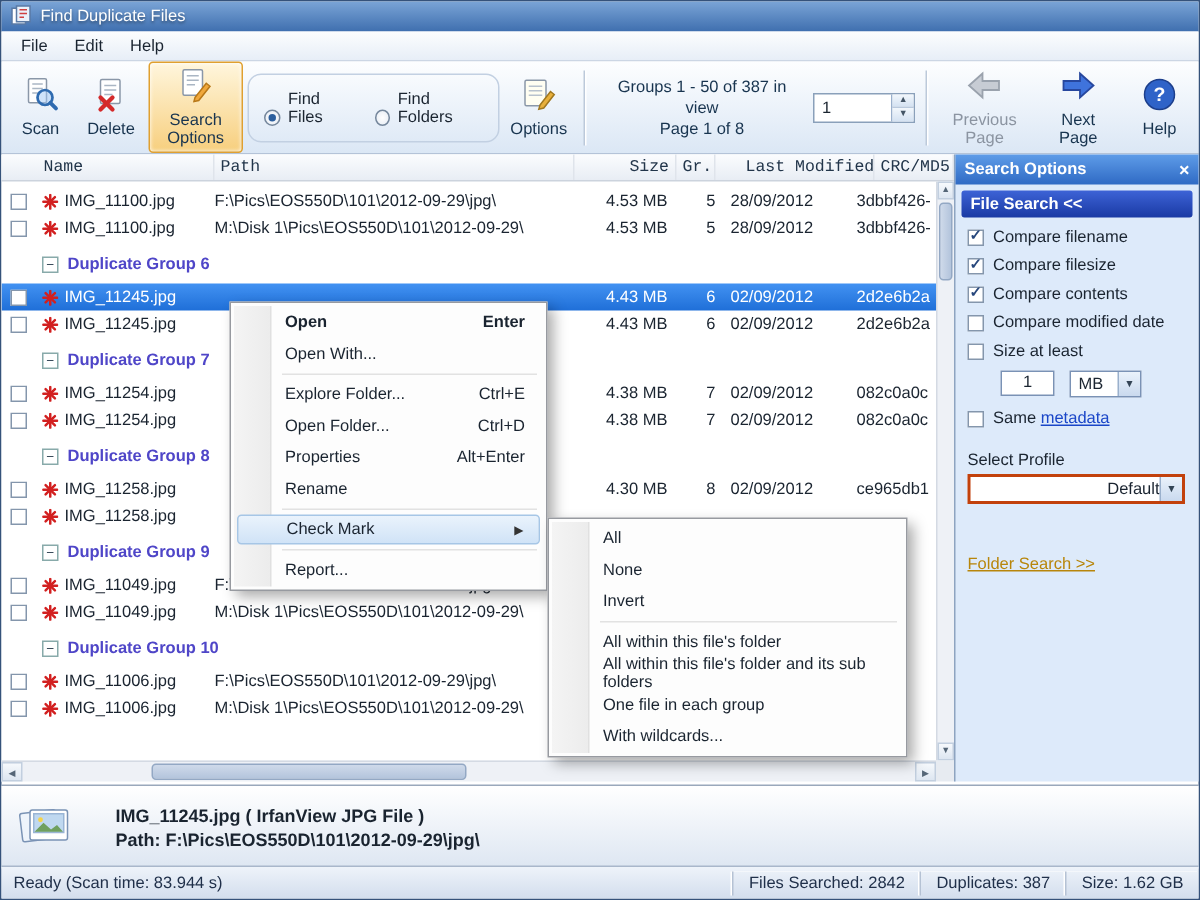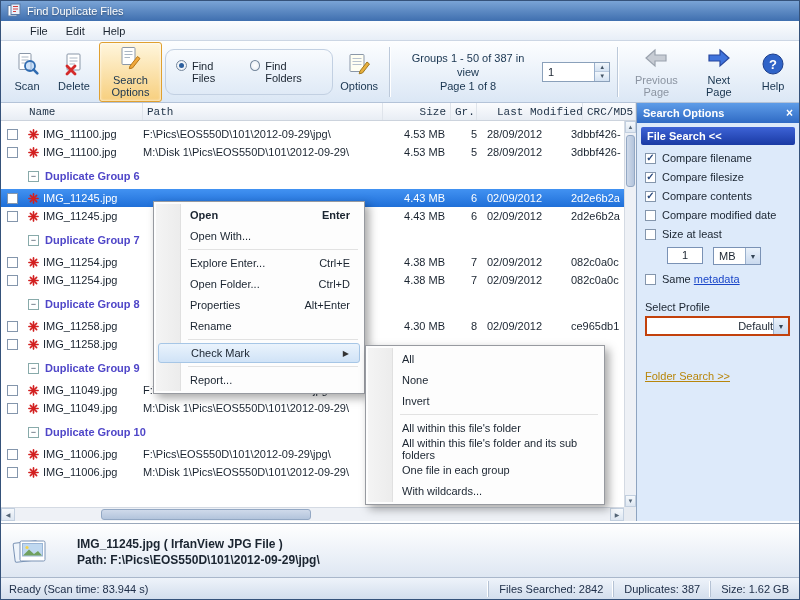--- a/index.html
+++ b/index.html
@@ -13,38 +13,38 @@
 
   
   .titlebar { position:absolute; top:0; left:0; right:0; height:20px;
     background:linear-gradient(#7aa4d6,#3f6faf); color:#fff;
     display:flex; align-items:center; gap:6px; padding-left:6px; }
   .title-text { font-size:11px; text-shadow:0 1px 2px rgba(0,0,0,.4); }
 
   
   .menubar { position:absolute; top:20px; left:0; right:0; height:20px;
     background:linear-gradient(#fcfdfe,#e7eef7); border-bottom:1px solid #ccd6e4;
-    display:flex; align-items:center; padding-left:20px; }
+    display:flex; align-items:center; padding-left:4px; }
   .menu-top-item { padding:3px 9px; }
 
   
   .toolbar { position:absolute; top:40px; left:0; right:0; height:62px;
     background:linear-gradient(#fdfeff,#dbe7f5); border-bottom:1px solid #b4c3d8;
     display:flex; align-items:center; padding:0 4px; gap:3px; }
   .tb-btn { display:flex; flex-direction:column; align-items:center; justify-content:center;
     gap:2px; padding:3px 4px; min-width:44px; border:1px solid transparent; border-radius:3px; }
   .tb-btn.active { border:1px solid #e0a030;
     background:linear-gradient(#fff6dd,#f7cf7e); box-shadow:inset 0 0 3px #fff; }
   .tb-lbl { text-align:center; line-height:12px; color:#18344f; max-width:56px; }
   .tb-lbl.disabled { color:#8b94a1; }
   .tb-sep { width:1px; height:50px; background:#bcc9da; box-shadow:1px 0 0 #fff; margin:0 4px; }
 
   .radio-box { border:1px solid #c2d0e2; border-radius:9px; padding:8px 10px;
     display:flex; align-items:center; gap:14px; height:46px; }
-  .radio-item { display:flex; align-items:flex-start; gap:5px; }
+  .radio-item { display:flex; align-items:flex-end; gap:5px; }
   .radio { width:11px; height:11px; border-radius:50%; border:1px solid #75879c;
     background:radial-gradient(#ffffff,#e5ebf3); }
   .radio.sel::after { content:""; display:block; width:5px; height:5px; margin:2px;
     border-radius:50%; background:#2c5f9e; }
 
   .groups-block { text-align:center; line-height:14px; padding:0 6px; color:#18344f; }
   .spinner { width:72px; height:20px; background:#fff; border:1px solid #8aa0ba;
     display:flex; align-items:stretch; }
   .spinner .val { flex:1; padding:3px 0 0 5px; }
   .spin-btns { width:15px; display:flex; flex-direction:column; border-left:1px solid #9ab0cc; }
@@ -619,21 +619,21 @@
     <div class="gutter"></div>
   <div class="mi bold">
         <span class="lbl">Open</span>
         <span class="sc">Enter</span>
       </div>
       <div class="mi">
         <span class="lbl">Open With...</span>
       </div>
       <div class="msep"></div>
       <div class="mi">
-        <span class="lbl">Explore Enter...</span>
+        <span class="lbl">Explore Folder...</span>
         <span class="sc">Ctrl+E</span>
       </div>
       <div class="mi">
         <span class="lbl">Open Folder...</span>
         <span class="sc">Ctrl+D</span>
       </div>
       <div class="mi">
         <span class="lbl">Properties</span>
         <span class="sc">Alt+Enter</span>
       </div>

